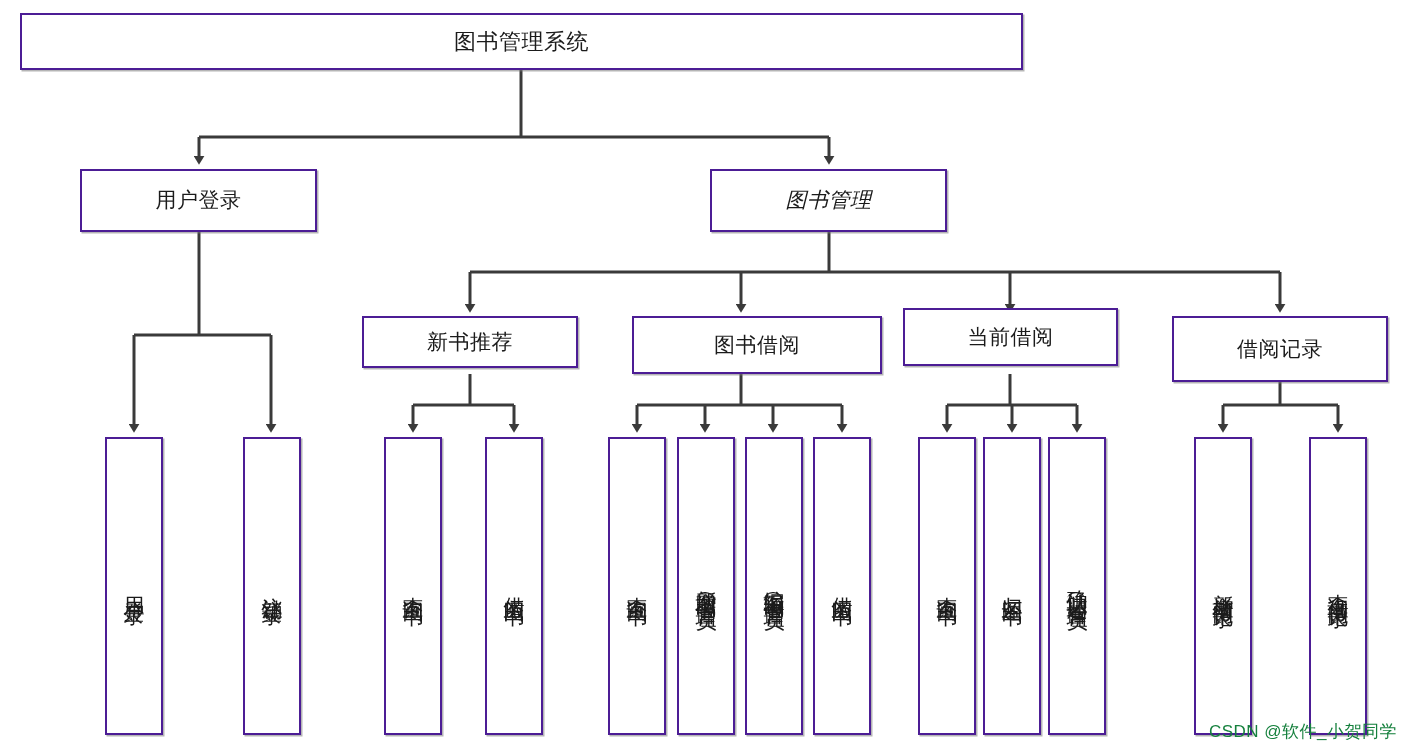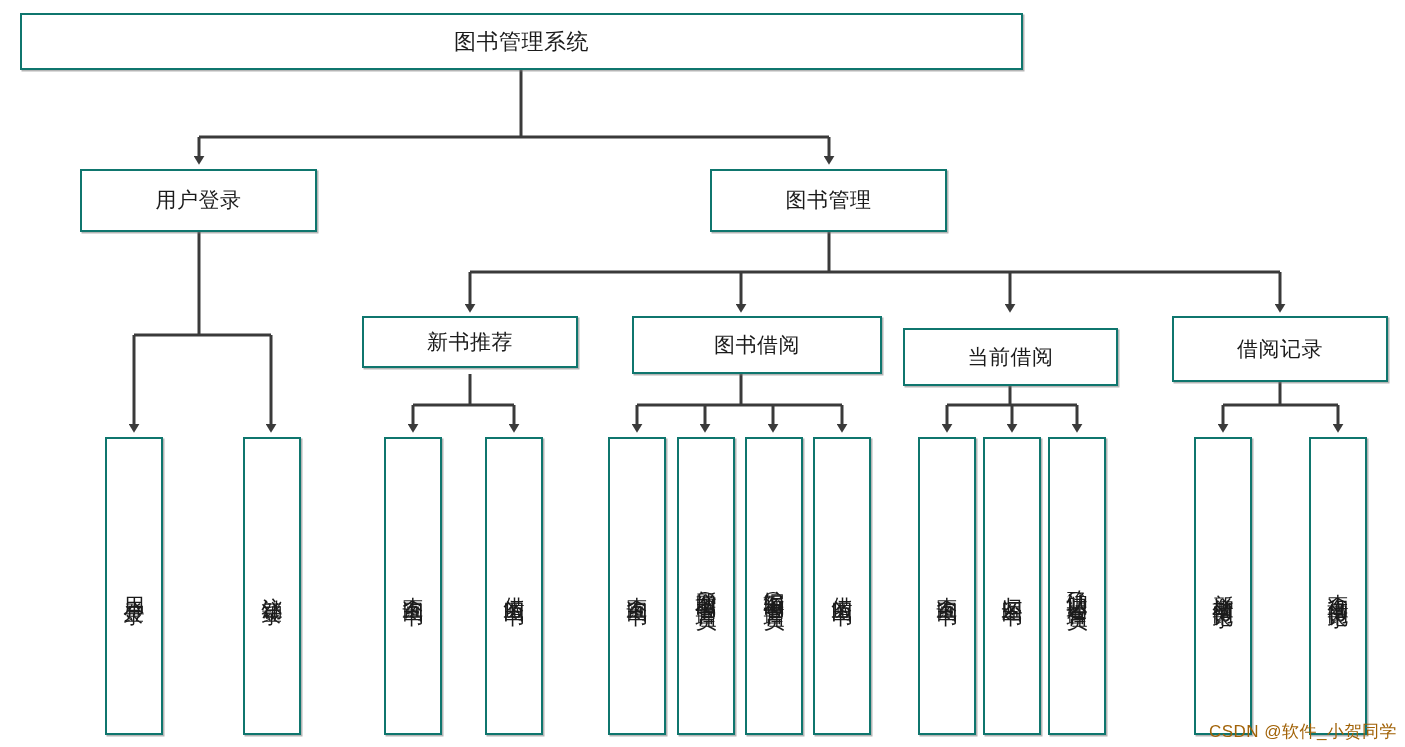--- a/index.html
+++ b/index.html
@@ -21,21 +21,21 @@
     position: absolute;
     left: 0;
     top: 0;
     width: 1405px;
     height: 747px;
   }
   .node-box {
     position: absolute;
     box-sizing: border-box;
     background: #ffffff;
-    border: 2px solid #0f766e;
+    border: 2px solid #4c1d95;
     box-shadow: 1.5px 1.5px 0 0 rgba(120,120,120,0.55);
     display: flex;
     align-items: center;
     justify-content: center;
     overflow: hidden;
   }
   .node-label {
     color: #1b1b1b;
     font-size: 21px;
     line-height: 1.05;
@@ -47,21 +47,21 @@
     text-orientation: upright;
     letter-spacing: 3px;
     font-size: 21px;
   }
   .node-box.root .node-label { font-size: 22px; }
   .watermark {
     position: absolute;
     right: 8px;
     bottom: 4px;
     font-size: 17px;
-    color: #a16207;
+    color: #15803d;
     white-space: nowrap;
     pointer-events: none;
     letter-spacing: 0.5px;
   }
   svg line, svg path { shape-rendering: geometricPrecision; }
 </style>
 </head>
 <body>
 
 <div id="stage">
@@ -116,31 +116,31 @@
     </g>
   </svg>
 
   <div class="node-box root" style="left:20px; top:13px; width:1003px; height:57px;">
     <span class="node-label">图书管理系统</span>
   </div>
 
   <div class="node-box" style="left:80px; top:169px; width:237px; height:63px;">
     <span class="node-label">用户登录</span>
   </div>
-  <div class="node-box" style="left:710px; top:169px; width:237px; height:63px;">
+  <div class="node-box" style="left:710px; top:169px; width:237px; height:63px;font-style:italic;">
     <span class="node-label">图书管理</span>
   </div>
 
   <div class="node-box" style="left:362px; top:316px; width:216px; height:52px;">
     <span class="node-label">新书推荐</span>
   </div>
   <div class="node-box" style="left:632px; top:316px; width:250px; height:58px;">
     <span class="node-label">图书借阅</span>
   </div>
-  <div class="node-box" style="left:903px; top:328px; width:215px; height:58px;">
+  <div class="node-box" style="left:903px; top:308px; width:215px; height:58px;">
     <span class="node-label">当前借阅</span>
   </div>
   <div class="node-box" style="left:1172px; top:316px; width:216px; height:66px;">
     <span class="node-label">借阅记录</span>
   </div>
 
   <div class="node-box vertical" style="left:105px; top:437px; width:58px; height:298px;">
     <span class="node-label">用户登录</span>
   </div>
   <div class="node-box vertical" style="left:243px; top:437px; width:58px; height:298px;">

